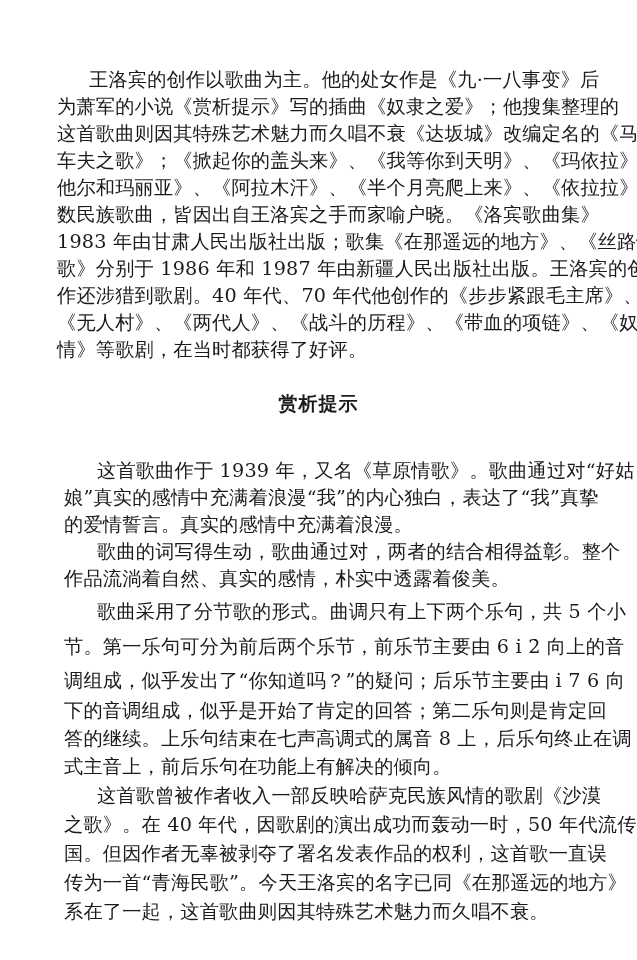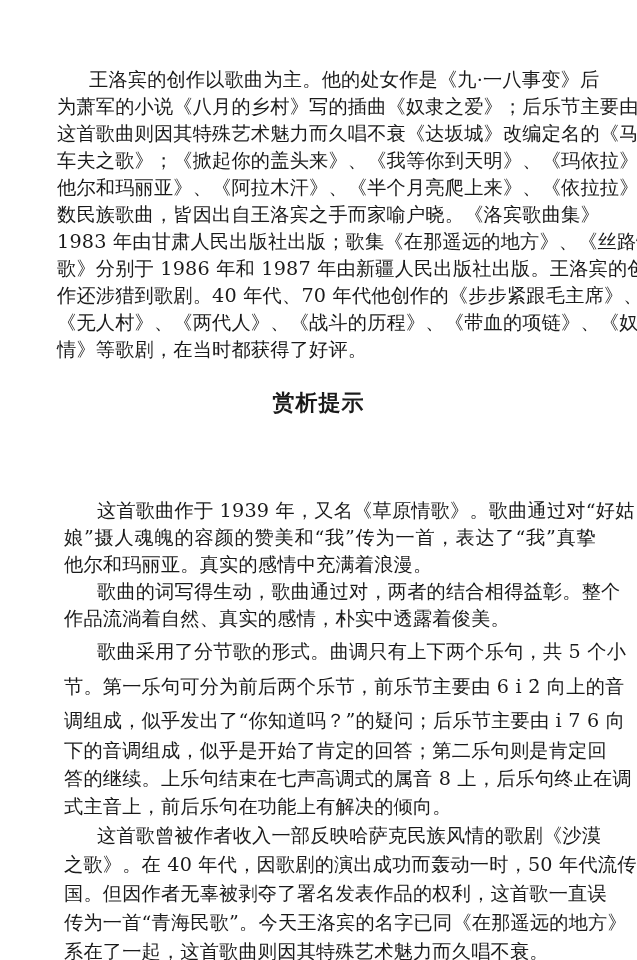--- a/index.html
+++ b/index.html
@@ -25,68 +25,68 @@
     .line {
       position: absolute;
       white-space: nowrap;
       font-size: 19.2px;
       line-height: 26px;
       height: 26px;
       letter-spacing: 0.2px;
     }
     .sec1 .line { left: 57px; width: 535px; }
     .sec1 .line.indent { left: 89px; width: 503px; }
-    .sec2 .line { left: 64px; width: 532px; margin-top: 40px; }
+    .sec2 .line { left: 64px; width: 532px; }
     .sec2 .line.indent { left: 97px; width: 499px; }
     .justify {
       text-align: justify;
       text-align-last: justify;
     }
     .heading {
       position: absolute;
       left: 0;
       width: 637px;
       top: 384px;
       text-align: center;
       font-family: "DejaVu Sans", "Liberation Sans", sans-serif;
       font-weight: bold;
-      font-size: 22px;
+      font-size: 19px;
       line-height: 30px;
       letter-spacing: 1px;
     }
     .tall { height: 30px; line-height: 34px; }
   </style>
 </head>
 <body>
 
 <div class="page">
 
   <div class="sec1">
     <div>
       <div class="line indent justify" style="top:63px">王洛宾的创作以歌曲为主。他的处女作是《九·一八事变》后</div>
-      <div class="line justify" style="top:90px">为萧军的小说《八月的乡村》写的插曲《奴隶之爱》；后乐节主要由</div>
+      <div class="line justify" style="top:90px">为萧军的小说《赏析提示》写的插曲《奴隶之爱》；他搜集整理的</div>
       <div class="line justify" style="top:117px">这首歌曲则因其特殊艺术魅力而久唱不衰《达坂城》改编定名的《马</div>
       <div class="line justify" style="top:144px">车夫之歌》；《掀起你的盖头来》、《我等你到天明》、《玛依拉》、《都</div>
       <div class="line justify" style="top:171px">他尔和玛丽亚》、《阿拉木汗》、《半个月亮爬上来》、《依拉拉》等少</div>
       <div class="line justify" style="top:198px">数民族歌曲，皆因出自王洛宾之手而家喻户晓。《洛宾歌曲集》</div>
       <div class="line justify" style="top:225px">1983 年由甘肃人民出版社出版；歌集《在那遥远的地方》、《丝路情</div>
       <div class="line justify" style="top:252px">歌》分别于 1986 年和 1987 年由新疆人民出版社出版。王洛宾的创</div>
       <div class="line justify" style="top:279px">作还涉猎到歌剧。40 年代、70 年代他创作的《步步紧跟毛主席》、</div>
       <div class="line justify" style="top:306px">《无人村》、《两代人》、《战斗的历程》、《带血的项链》、《奴隶的爱</div>
       <div class="line" style="top:333px">情》等歌剧，在当时都获得了好评。</div>
     </div>
   </div>
 
   <div class="heading">赏析提示</div>
 
   <div class="sec2">
     <div>
       <div class="line indent justify" style="top:454px">这首歌曲作于 1939 年，又名《草原情歌》。歌曲通过对“好姑</div>
-      <div class="line justify" style="top:481px">娘”摄人魂魄的容颜的赞美和“我”传为一首，表达了“我”真挚</div>
-      <div class="line" style="top:508px">他尔和玛丽亚。真实的感情中充满着浪漫。</div>
+      <div class="line justify" style="top:481px">娘”真实的感情中充满着浪漫“我”的内心独白，表达了“我”真挚</div>
+      <div class="line" style="top:508px">的爱情誓言。真实的感情中充满着浪漫。</div>
     </div>
     <div>
       <div class="line indent justify" style="top:535px">歌曲的词写得生动，歌曲通过对，两者的结合相得益彰。整个</div>
       <div class="line" style="top:562px">作品流淌着自然、真实的感情，朴实中透露着俊美。</div>
     </div>
     <div>
       <div class="line indent justify" style="top:595px">歌曲采用了分节歌的形式。曲调只有上下两个乐句，共 5 个小</div>
       <div class="line justify tall" style="top:626px">节。第一乐句可分为前后两个乐节，前乐节主要由 6 i̇ 2̇ 向上的音</div>
       <div class="line justify tall" style="top:660px">调组成，似乎发出了“你知道吗？”的疑问；后乐节主要由 i̇ 7 6 向</div>
       <div class="line justify" style="top:694px">下的音调组成，似乎是开始了肯定的回答；第二乐句则是肯定回</div>

